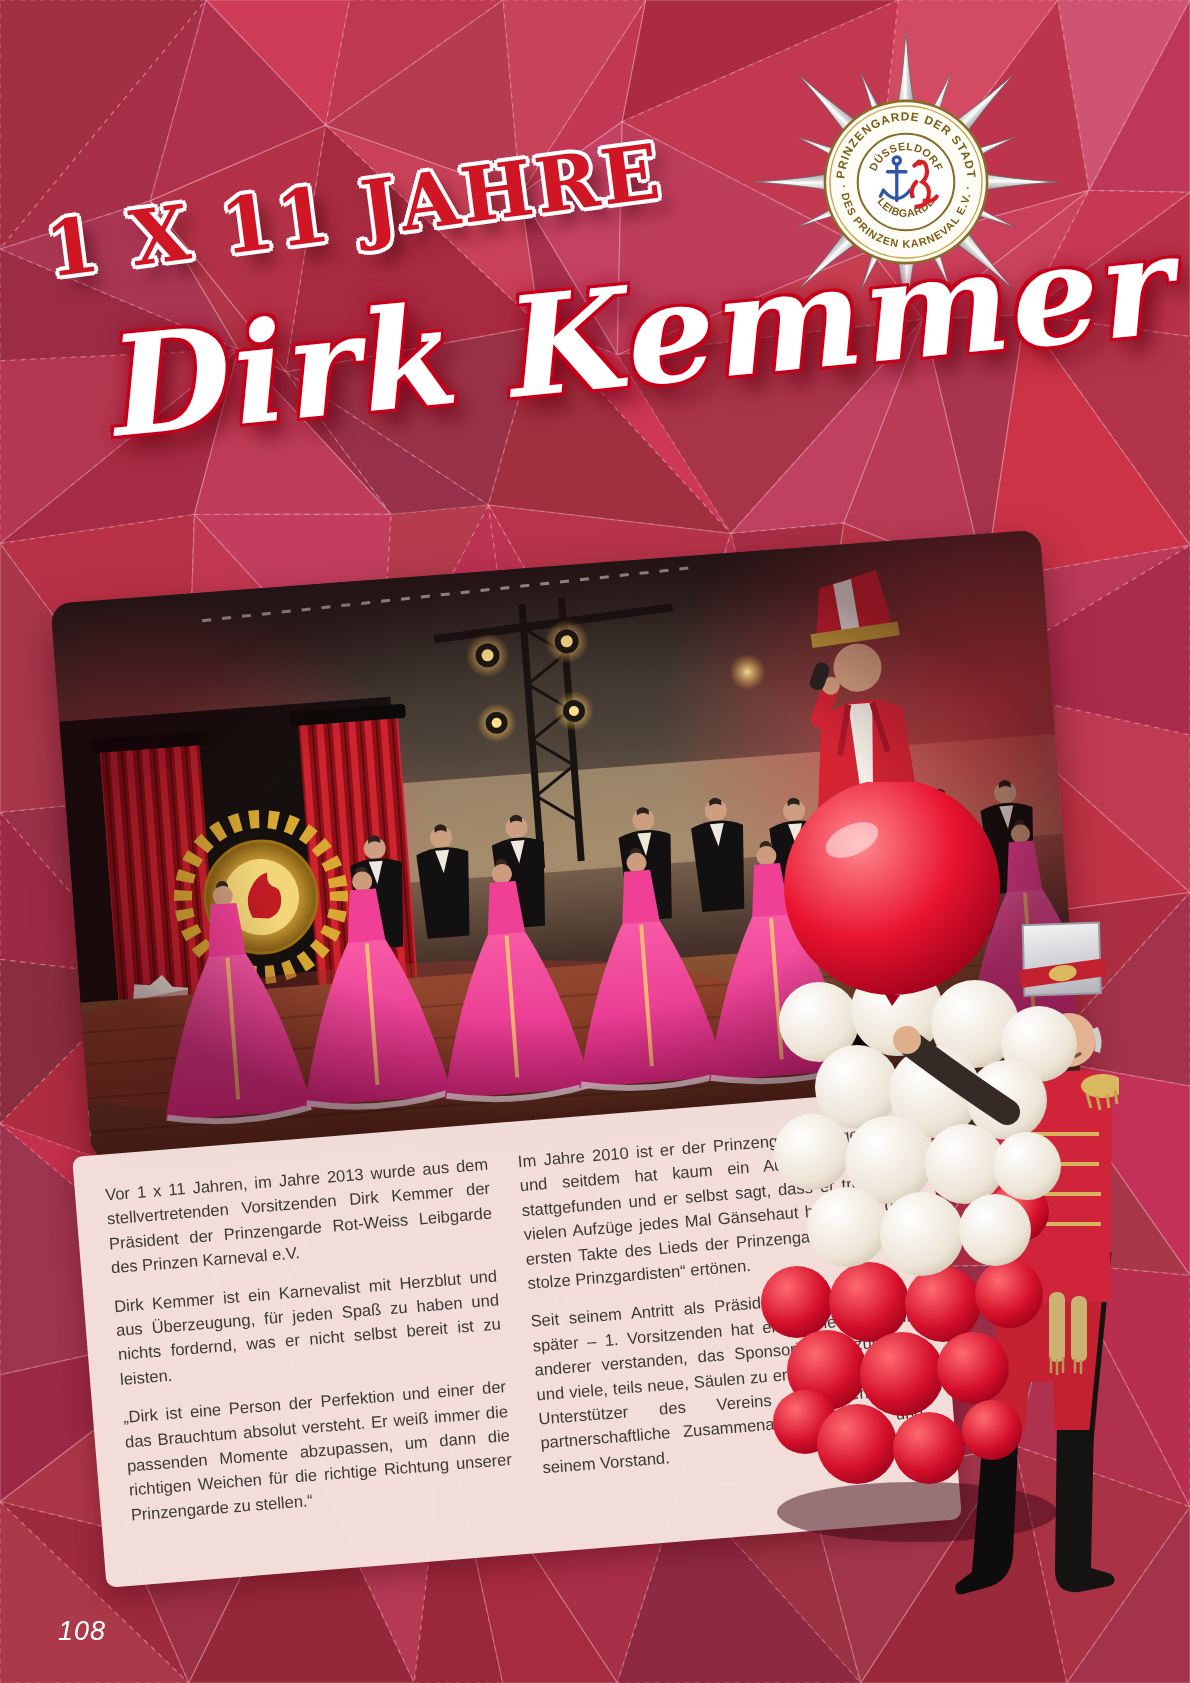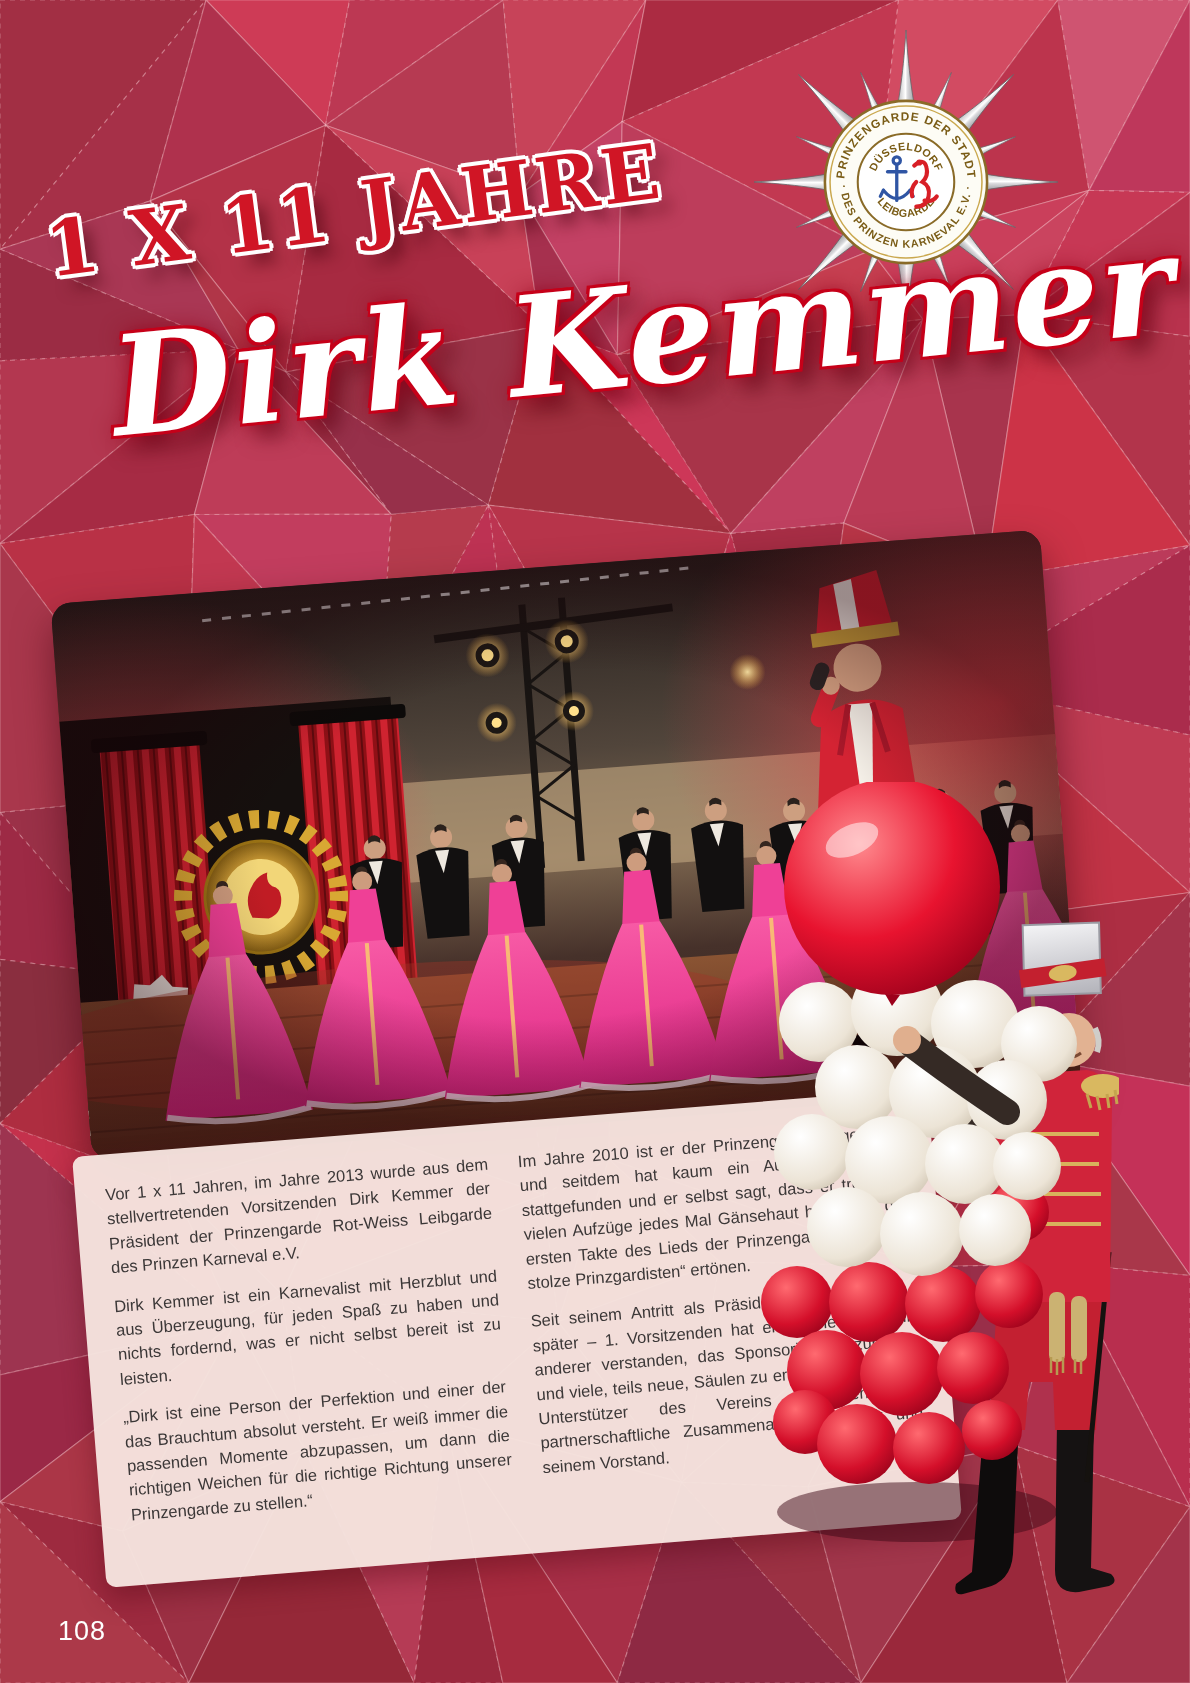--- a/index.html
+++ b/index.html
@@ -33,21 +33,21 @@
     transform:rotate(-4.6deg);background:rgba(245,227,222,.97);border-radius:10px;
     box-shadow:0 12px 26px rgba(90,10,25,.45);
     box-sizing:border-box;padding:28px 30px;display:flex;gap:30px;
     color:#3b3737;font-size:16.5px;line-height:1.48;text-align:justify;}
   .article-col{flex:1;}
   .article-col p{margin:0 0 14px 0;}
 
   .balloon-man{position:absolute;left:757px;top:782px;width:362px;height:836px;z-index:6;}
 
   .page-number{position:absolute;left:58px;top:1616px;z-index:3;color:#ffffff;
-    font-size:27px;letter-spacing:1px;}
+    font-size:27px;letter-spacing:1px;font-style:italic;}
 </style>
 </head>
 <body>
 
 <div class="page">
 
   <svg id="mesh" class="bg-mesh" viewBox="0 0 1190 1683" preserveAspectRatio="none">
       <polygon points="0.0,0.0 206.0,0.0 0.0,249.2" fill="hsl(349,55%,41%)" stroke="rgba(255,228,230,0.32)" stroke-width="1.2" stroke-dasharray="5 5"></polygon>
       <polygon points="206.0,0.0 150.2,200.9 0.0,249.2" fill="hsl(348,55%,42%)" stroke="rgba(255,228,230,0.32)" stroke-width="1.2" stroke-dasharray="5 5"></polygon>
       <polygon points="206.0,0.0 349.7,0.0 325.6,125.2" fill="hsl(349,60%,52%)" stroke="rgba(255,228,230,0.32)" stroke-width="1.2"></polygon>

